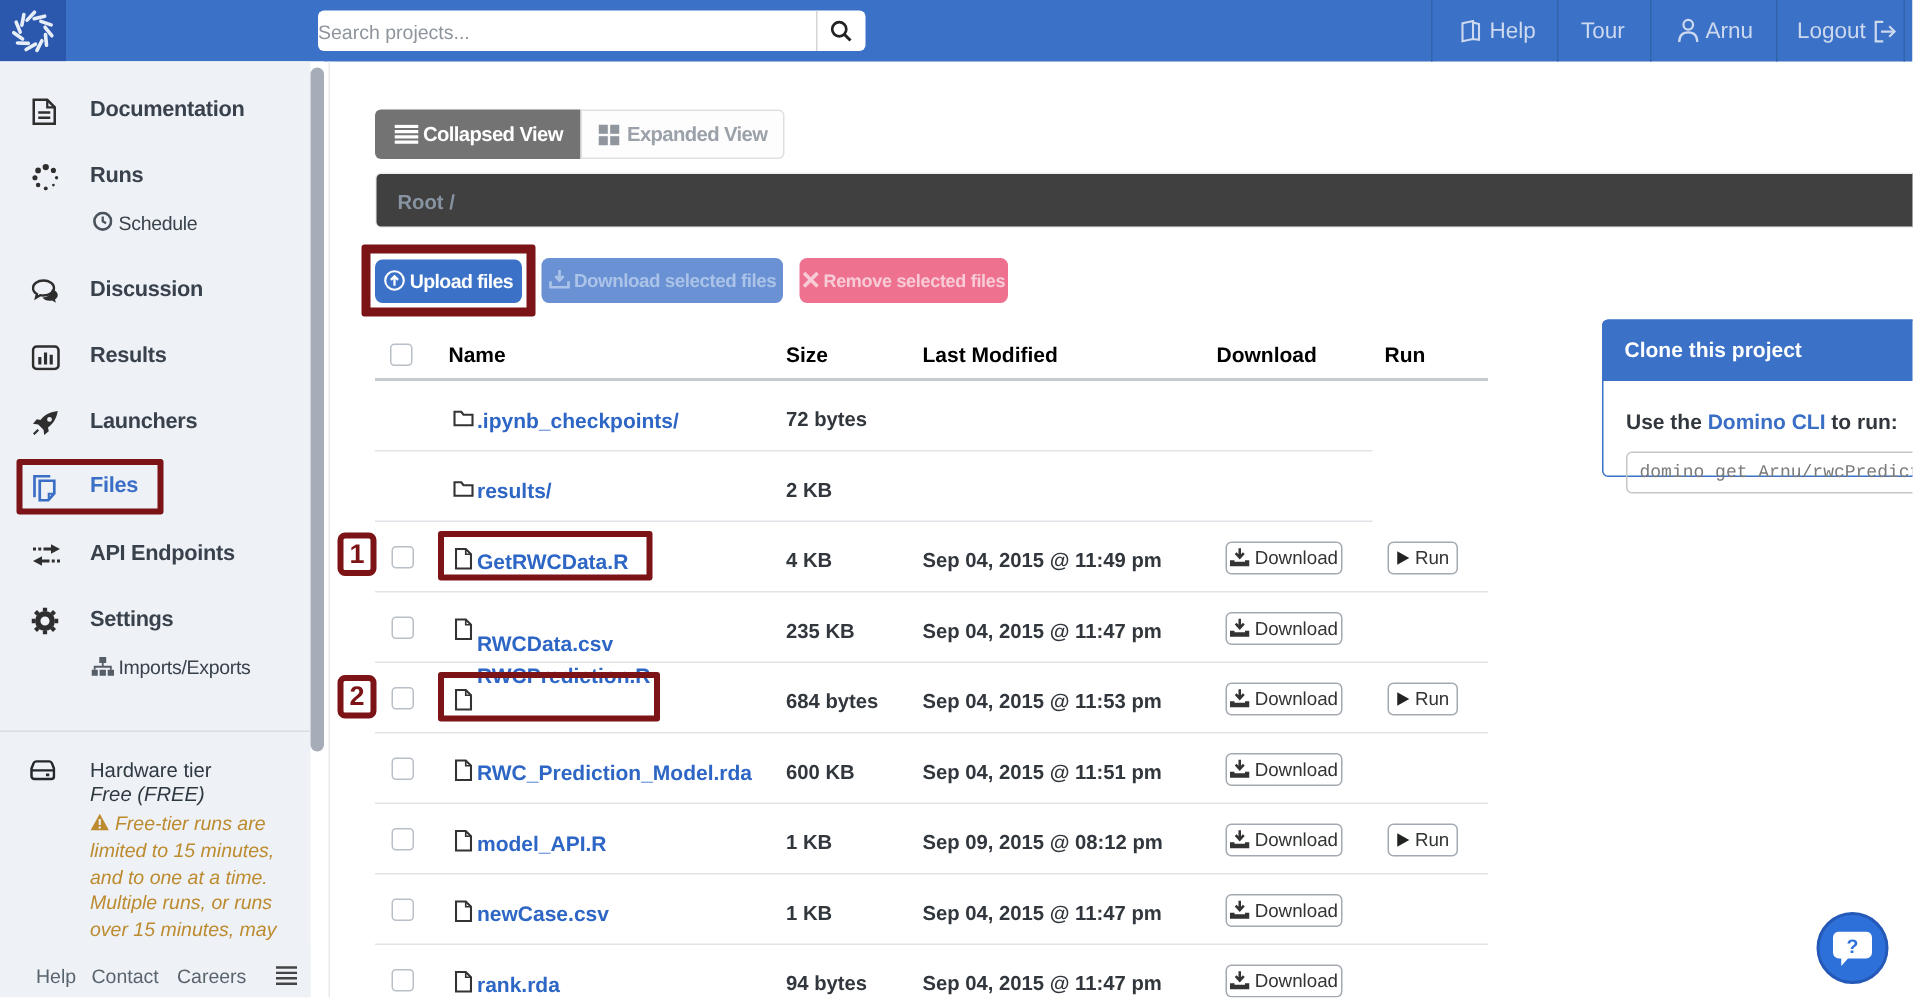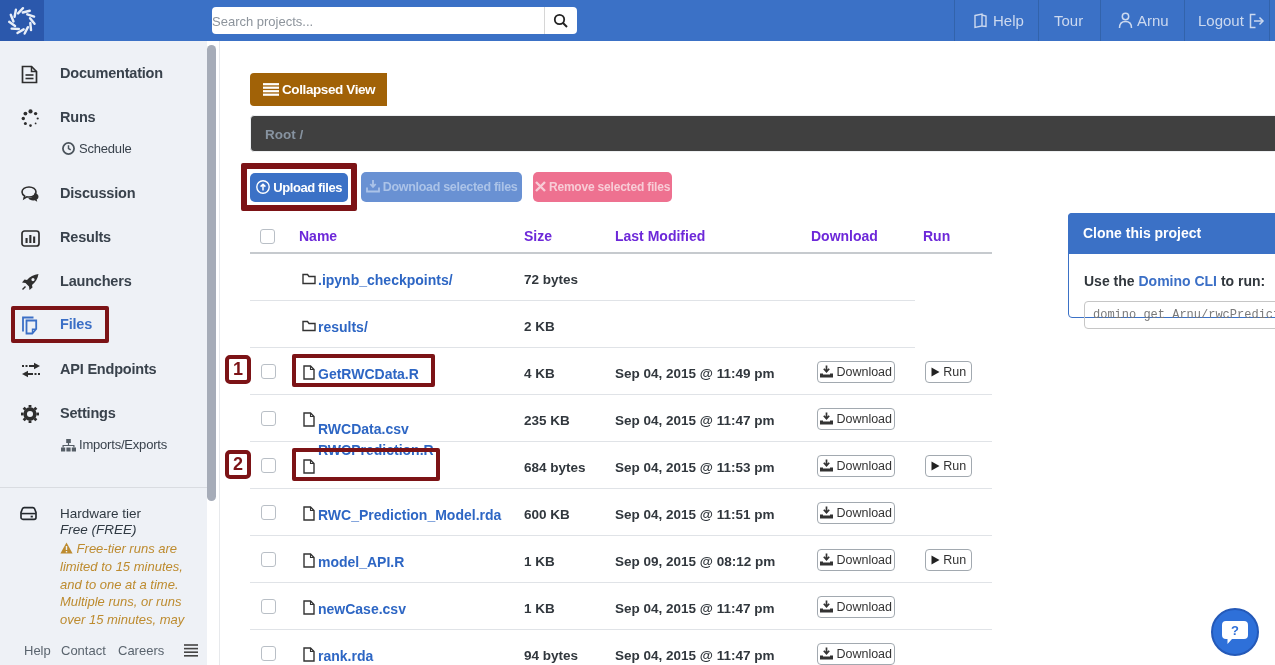--- a/index.html
+++ b/index.html
@@ -29,32 +29,32 @@
 .blue-t { color:#3b6fc6 !important; font-weight:700; }
 .sub .mt { font-size:13px !important; font-weight:400 !important; color:#39424c; left:79px; }
 #divider { position:absolute; left:0; top:487px; width:207px; height:1px; background:#d9dce1; }
 #hwblock { position:absolute; left:0; top:498px; width:204px; }
 .warn { position:absolute; left:60px; top:42px; width:138px; font-size:13px; font-style:italic; color:#bd8b2f; line-height:17.8px; }
 #sfooter { position:absolute; left:0; top:630px; width:207px; height:35px; background:#eef1f6; }
 #sfooter a { font-size:13px; color:#5a646e; text-decoration:none; position:absolute; top:13px; }
 
 
 #tabs { position:absolute; left:250px; top:73px; width:280px; height:33px; }
-#tab1 { position:absolute; left:0; top:0; width:137px; height:33px; background:#a16207; border-radius:4px 0 0 4px; color:#fff; font-weight:700; font-size:13.5px; letter-spacing:-0.4px; white-space:nowrap;padding-left:48px; }
+#tab1 { position:absolute; left:0; top:0; width:137px; height:33px; background:#737373; border-radius:4px 0 0 4px; color:#fff; font-weight:700; font-size:13.5px; letter-spacing:-0.4px; white-space:nowrap;padding-left:48px; }
 #tab2 { position:absolute; left:137px; top:0; width:136px; height:33px; background:#fdfdfe; border:1px solid #dddfe2; border-radius:0 4px 4px 0; color:#9aa1a9; font-weight:700; font-size:13.5px; letter-spacing:-0.4px; white-space:nowrap; }
 #rootbar { position:absolute; left:250px; top:115px; width:1167px; height:37px; background:#404040; border:1px solid #eef0f2; border-radius:4px; }
 #rootbar span { position:absolute; left:14px; top:11px; font-size:13.5px; font-weight:700; color:#8793a0; }
 .btn { position:absolute; top:172px; height:30px; border-radius:5px; font-size:13px; font-weight:700; line-height:30px; text-align:center; white-space:nowrap; letter-spacing:-0.4px; }
 #btn-upload { left:250px; top:173px; width:98px; height:29px; line-height:29px; background:#3b71c6; color:#fff; }
 #btn-down { left:361px; width:161px; background:#6991d3; color:#abc3e8; font-size:12.5px; letter-spacing:-0.3px; }
 #btn-rem { left:533px; width:139px; background:#ee7190; color:#f8ccd6; font-size:12px; letter-spacing:-0.2px; }
 
 
 .hline { position:absolute; background:#e0e3e7; height:1px; }
-.th { position:absolute; font-size:14px; font-weight:700; color:#6d28d9; top:228px; }
+.th { position:absolute; font-size:14px; font-weight:700; color:#000000; top:228px; }
 .cell { position:absolute; font-size:13.5px; font-weight:700; color:#31373d; }
 .fname { position:absolute; font-size:14px; font-weight:700; color:#2d66c4; }
 .cb { position:absolute; width:15px; height:15px; background:#fff; border:1px solid #b9bfc6; border-radius:3px; }
 .dlbtn { position:absolute; left:817px; width:78px; height:22px; background:#fff; border:1px solid #a2a9b0; border-radius:4px; font-size:12.5px; color:#333; text-align:center; line-height:20px; font-weight:400; white-space:nowrap; }
 .runbtn { position:absolute; left:925px; width:47px; height:22px; background:#fff; border:1px solid #a2a9b0; border-radius:4px; font-size:12.5px; color:#333; text-align:center; line-height:20px; font-weight:400; white-space:nowrap; }
 
 
 .ann { position:absolute; border:4px solid #7c1316; border-radius:2px; }
 .annum { position:absolute; border:4px solid #7c1316; border-radius:5px; width:26px; height:29px; font-size:18px; font-weight:700; color:#7c1316; text-align:center; line-height:20px; background:#fff; }
 
@@ -268,20 +268,31 @@
   <svg width="16" height="13" style="position:absolute;left:13px;top:10px" viewBox="0 0 16 13">
     <g stroke="#fff" stroke-width="2.2">
           <line x1="0" y1="1.2" x2="16" y2="1.2"></line>
           <line x1="0" y1="4.7" x2="16" y2="4.7"></line>
           <line x1="0" y1="8.2" x2="16" y2="8.2"></line>
           <line x1="0" y1="11.7" x2="16" y2="11.7"></line>
         </g>
   </svg>
   <span style="position:absolute;left:32px;top:9px">Collapsed View</span>
 </div>
+<div id="tab2">
+  <svg width="14" height="14" style="position:absolute;left:11px;top:9px" viewBox="0 0 14 14">
+    <g fill="#8f969e">
+          <rect x="0" y="0" width="6.2" height="6.2"></rect>
+          <rect x="7.8" y="0" width="6.2" height="6.2"></rect>
+          <rect x="0" y="7.8" width="6.2" height="6.2"></rect>
+          <rect x="7.8" y="7.8" width="6.2" height="6.2"></rect>
+        </g>
+  </svg>
+  <span style="position:absolute;left:30px;top:8px">Expanded View</span>
+</div>
 </div>
 
 <div id="rootbar">
     <span>Root /</span>
   </div>
 
 <div class="btn" id="btn-upload">
   <svg width="14" height="14" viewBox="0 0 14 14" style="vertical-align:-2px">
     <circle cx="7" cy="7" r="6.2" fill="none" stroke="#fff" stroke-width="1.4"></circle>
     <path d="M7 10.5 L7 4.5 M4.6 6.6 L7 4.2 L9.4 6.6" fill="none" stroke="#fff" stroke-width="1.5"></path>

